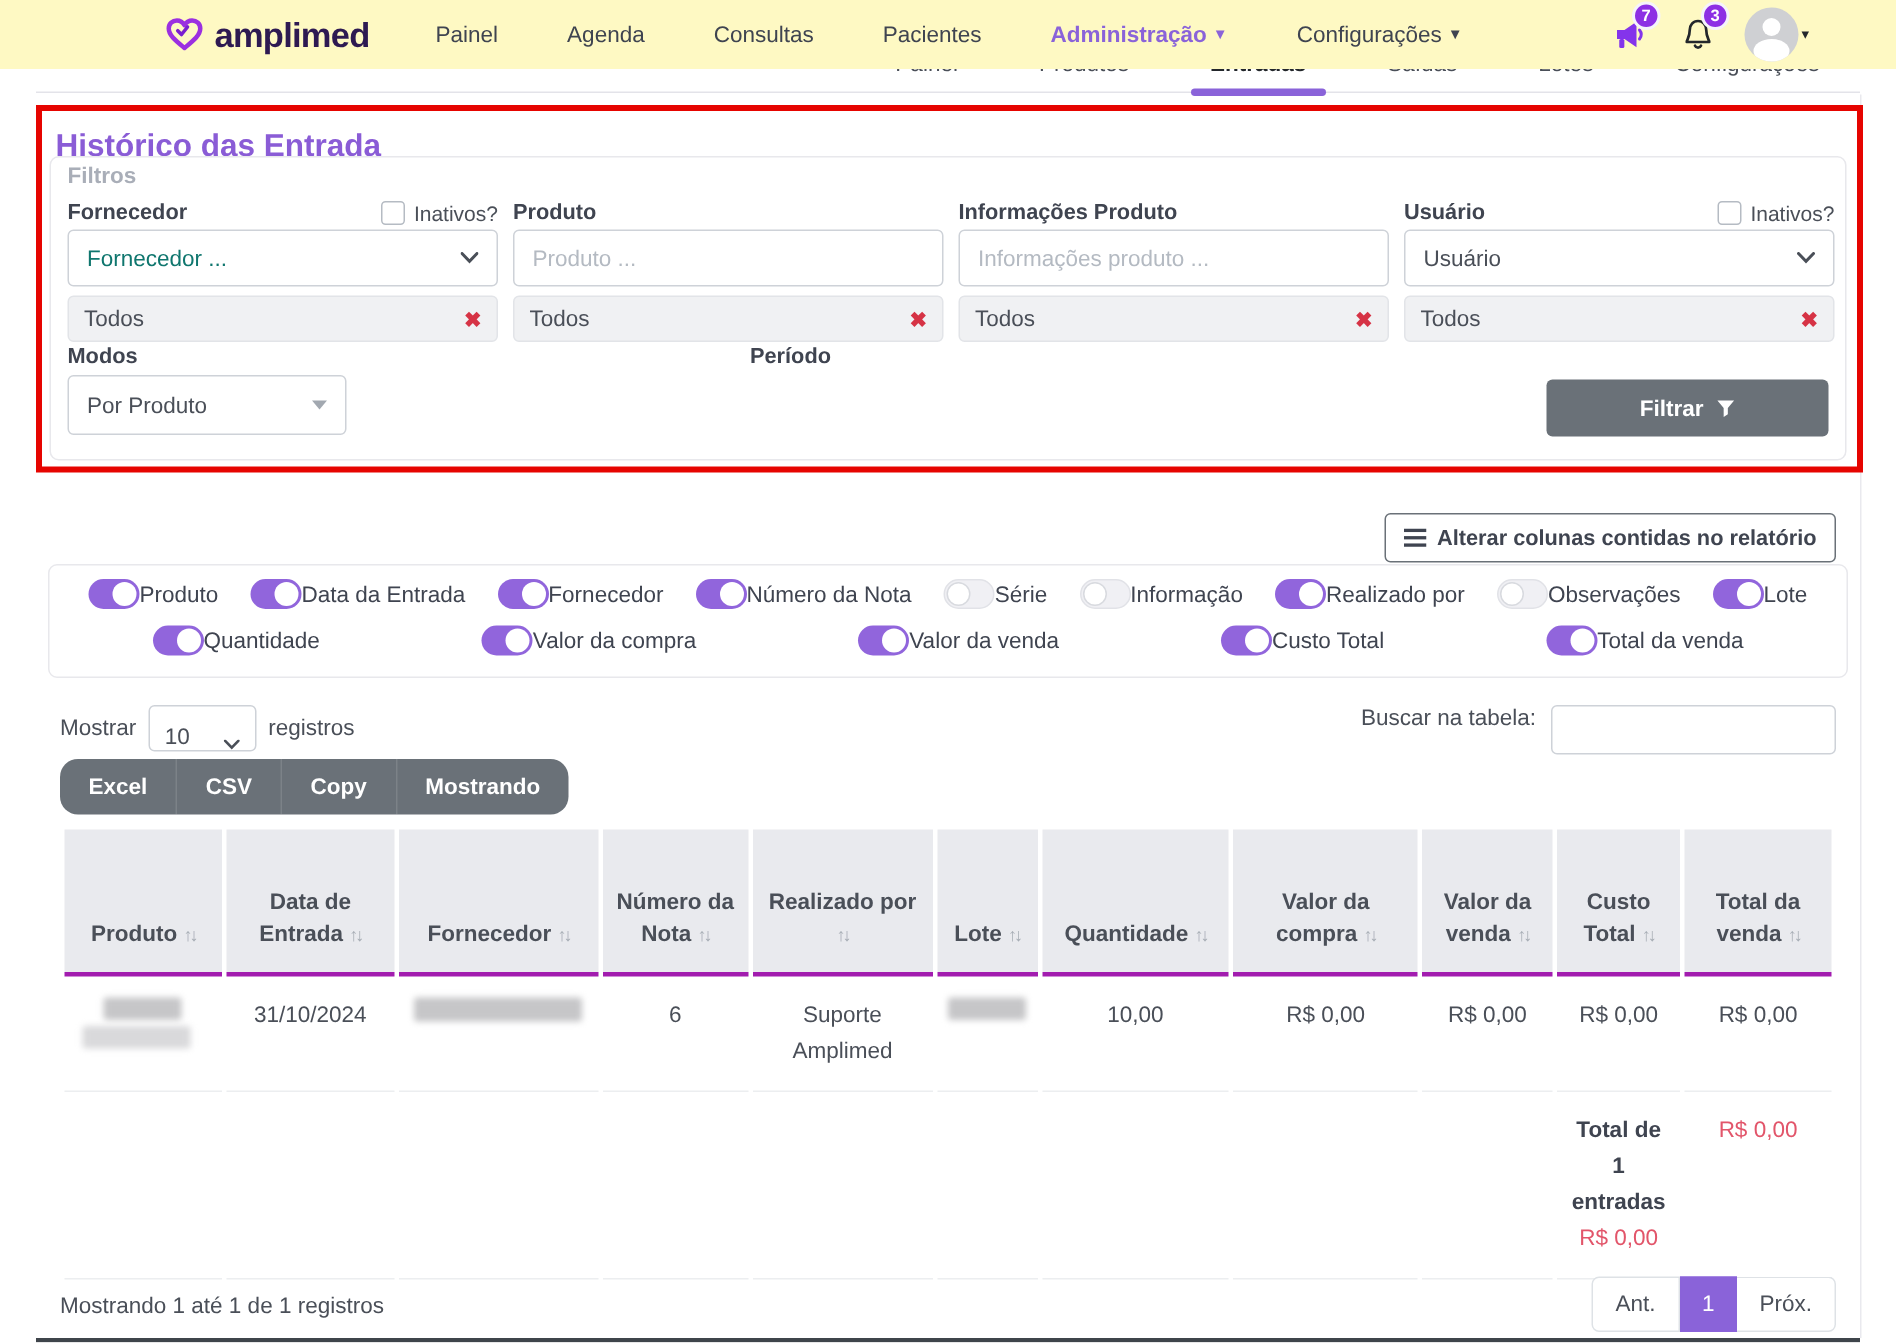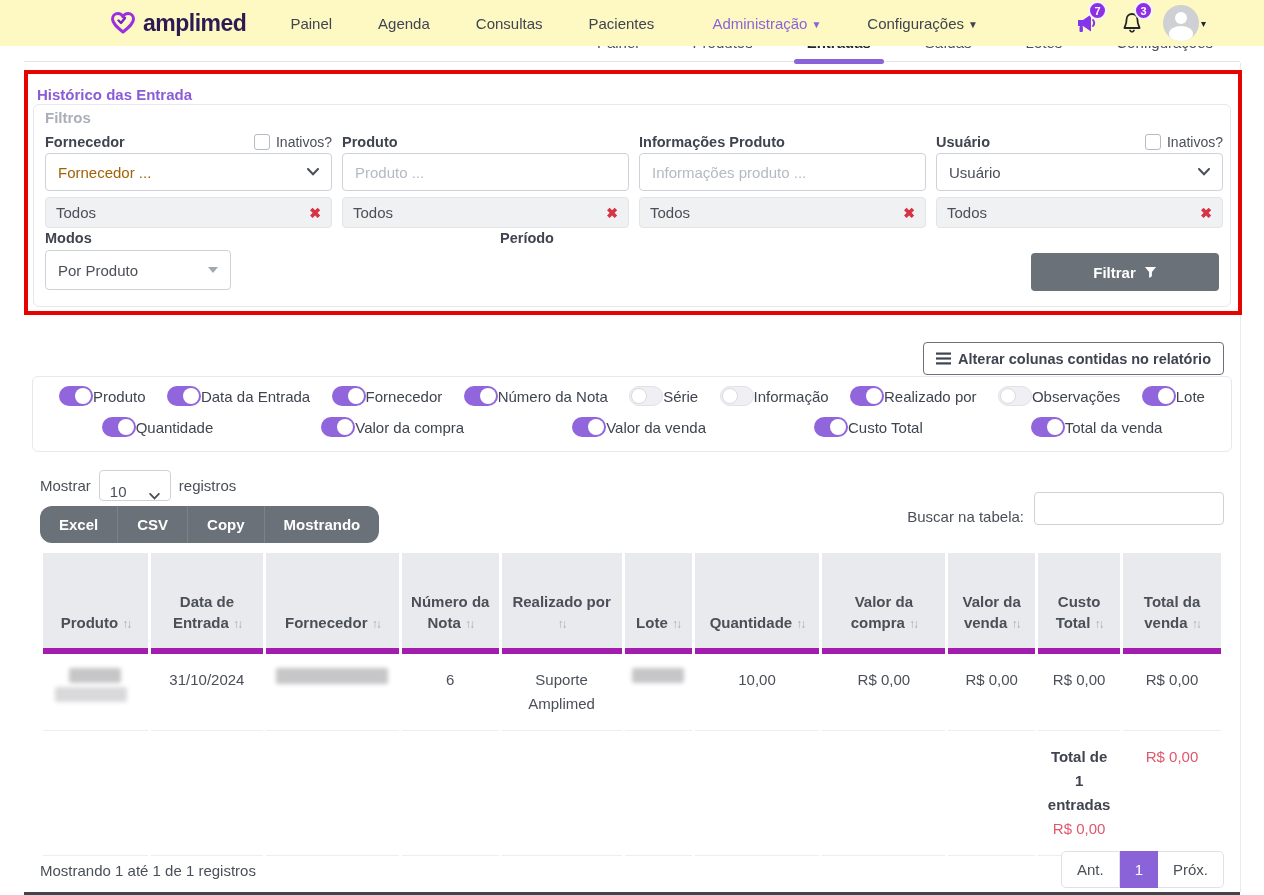--- a/index.html
+++ b/index.html
@@ -7,21 +7,21 @@
   body { font-family:"Liberation Sans", sans-serif; color:#4a4f58; }
   .canvas { position:relative; width:1264px; height:895px; background:#fff; overflow:hidden; }
 
   
   .navbar { position:absolute; top:0; left:0; right:0; height:46px; background:#fef9c3;
             display:flex; align-items:center; z-index:40; }
   .brand { display:flex; align-items:center; gap:7px; margin-left:110px; }
   .brand-text { font-size:23px; font-weight:bold; color:#2e1a52; letter-spacing:-0.5px; }
   .nav-links { display:flex; align-items:center; margin-left:44px; gap:46px; font-size:15px; color:#3f4450; }
   .nav-link { cursor:pointer; }
-  .nav-link.accent { color:#8a63d9; font-weight:normal;margin-left:12px; }
+  .nav-link.accent { color:#8a63d9; font-weight:bold; }
   .caret-down { display:inline-block; font-size:10px; vertical-align:middle; margin-left:4px; }
   .nav-icons { position:absolute; right:58px; top:0; height:46px; display:flex; align-items:center; gap:16px; }
   .icon-wrap { position:relative; width:30px; height:30px; display:flex; align-items:center; justify-content:center; }
   .badge { position:absolute; top:-7px; right:-6px; min-width:19px; height:19px; border-radius:10px;
            background:#8d2fe4; border:2px solid #f6f3fb; color:#fff; font-size:11px; font-weight:bold;
            display:flex; align-items:center; justify-content:center; padding:0 4px; }
   .avatar { width:36px; height:36px; border-radius:50%; background:#cfd0d3; position:relative; overflow:hidden; }
   .avatar .head { position:absolute; top:7px; left:12px; width:12px; height:12px; border-radius:50%; background:#fff; }
   .avatar .body { position:absolute; top:21px; left:6px; width:24px; height:16px; border-radius:50%; background:#fff; }
   .avatar-caret { font-size:10px; color:#23272b; margin-left:2px; }
@@ -32,35 +32,35 @@
   .tab { position:relative; padding:0 27px 10px; font-size:15px; color:#4a4f58; cursor:pointer; }
   .tab.active { font-weight:bold; color:#23272b; }
   .tab.active .tab-underline { position:absolute; left:14px; right:14px; bottom:-3px; height:5px;
               background:#8a63d9; border-radius:3px; }
 
   
   .red-box { position:absolute; left:24px; top:70px; width:1218px; height:245px;
              border:4px solid #e60400; z-index:50; pointer-events:none; }
 
   
-  .section-title { position:absolute; left:37px; top:86px; font-size:15px; font-weight:bold; color:#8a5cd6; }
+  .section-title { position:absolute; left:37px; top:86px; font-size:21px; font-weight:bold; color:#8a5cd6; }
   .filter-card { position:absolute; left:33px; top:104px; width:1198px; height:203px;
                  background:#fff; border:1px solid #e8e8ec; border-radius:6px; }
   .filters-legend { position:absolute; left:11px; top:4px; font-size:15px; font-weight:bold; color:#a9aeb8; }
   .filter-grid { position:absolute; left:11px; top:26px; display:flex; gap:10px; }
   .f-col { width:287px; }
   .f-label-row { display:flex; justify-content:space-between; align-items:center; height:22px; }
   .f-label { font-size:14.5px; font-weight:bold; color:#3f4450; }
   .chk-wrap { display:flex; align-items:center; gap:6px; font-size:14px; color:#4a4f58; }
   .chk { width:16px; height:16px; border:1px solid #b5bbc3; border-radius:3px; background:#fff; appearance:none; cursor:pointer; }
   .fake-select, .f-input { width:100%; height:38px; border:1px solid #ced2d8; border-radius:4px;
         background:#fff; font-size:15px; padding:0 12px; display:flex; align-items:center; justify-content:space-between; }
   .f-input { font-family:"Liberation Sans", sans-serif; color:#000000; }
   .f-input::placeholder { color:#b4bac2; }
-  .sel-placeholder { color:#a16207; }
+  .sel-placeholder { color:#0f766e; }
   .sel-value { color:#4a4f58; }
   .chip { margin-top:6px; height:31px; background:#f0f1f3; border:1px solid #e2e4e8; border-radius:4px;
           display:flex; align-items:center; justify-content:space-between; padding:0 10px; font-size:15px; color:#4a4f58; }
   .chip .x { color:#d63345; font-weight:bold; font-size:14px; cursor:pointer; }
   .modos-wrap { position:absolute; left:11px; top:125px; }
   .periodo-wrap { position:absolute; left:466px; top:125px; }
   .modos-select { width:186px; height:40px; margin-top:4px; }
   .periodo-select { width:287px; height:40px; margin-top:4px; }
   .tri-gray { width:0; height:0; border-left:5px solid transparent; border-right:5px solid transparent;
               border-top:6px solid #a2a8b0; }
@@ -83,37 +83,37 @@
   .switch.on .knob { position:absolute; top:2px; right:2px; width:16px; height:16px; border-radius:50%; background:#fff; }
   .switch.off { background:#f0f0f4; border:1px solid #e1e2e7; }
   .switch.off .knob { position:absolute; top:1px; left:1px; width:16px; height:16px; border-radius:50%;
                       background:#fff; border:1px solid #d8dadf; }
   .t-label { font-size:15px; color:#3f4450; }
 
   
   .mostrar-row { position:absolute; left:40px; top:470px; display:flex; align-items:center; gap:8px; font-size:15px; }
   .pagesize-select { width:72px; height:31px; border:1px solid #ced2d8; border-radius:4px; padding:0 10px;
                      display:flex; align-items:flex-end; justify-content:space-between; font-size:15px; cursor:pointer; }
-  .search-row { position:absolute; right:40px; top:470px; display:flex; align-items:flex-end; gap:10px; font-size:15px;margin-top:22px; }
+  .search-row { position:absolute; right:40px; top:470px; display:flex; align-items:flex-start; gap:10px; font-size:15px; }
   .search-input { width:190px; height:33px; border:1px solid #ced2d8; border-radius:4px; padding:0 10px;
                   font-family:"Liberation Sans", sans-serif; font-size:15px; }
   .export-group { position:absolute; left:40px; top:506px; height:37px; display:flex; background:#6a7178;
                   border-radius:12px; overflow:hidden; }
   .export-btn { background:transparent; border:none; border-right:1px solid rgba(255,255,255,0.12);
                 color:#fff; font-size:15px; font-weight:bold; padding:0 19px; cursor:pointer;
                 font-family:"Liberation Sans", sans-serif; }
   .export-btn:last-child { border-right:none; }
 
   
   .data-table { position:absolute; left:40px; top:553px; width:1184px; border-collapse:separate; border-spacing:3px 0; }
   .data-table th { background:#e9eaee; color:#4a4f58; font-size:15px; font-weight:bold; text-align:center;
                    vertical-align:bottom; padding:10px 6px 14px; height:95px; line-height:1.45; }
   .sort { font-size:12px; color:#a7adb5; letter-spacing:-2px; font-weight:normal; white-space:nowrap; }
   .data-table td { font-size:15px; text-align:center; vertical-align:top; padding:14px 6px; line-height:1.6;
-                   border-top:6px solid #a21caf; height:78px; }
+                   border-top:3px solid #a21caf; height:78px; }
   .data-table tr.totals td { border-top:1px solid #eceef0; border-bottom:1px solid #eceef0; height:108px; }
   .blur-block { background:#c6c6c8; filter:blur(2px); border-radius:2px; margin:0 auto; }
   .blur-sub { background:#d9d9db; filter:blur(2px); border-radius:2px; margin:4px auto 0; }
   .totals-label span { display:block; font-weight:bold; color:#3f4450; }
   .total-red { color:#e2556a; font-weight:normal; }
 
   
   .footer-info { position:absolute; left:40px; top:862px; font-size:15px; color:#4a4f58; }
   .pagination { position:absolute; right:40px; top:851px; display:flex; }
   .page-btn { height:37px; display:flex; align-items:center; justify-content:center; font-size:15px;

